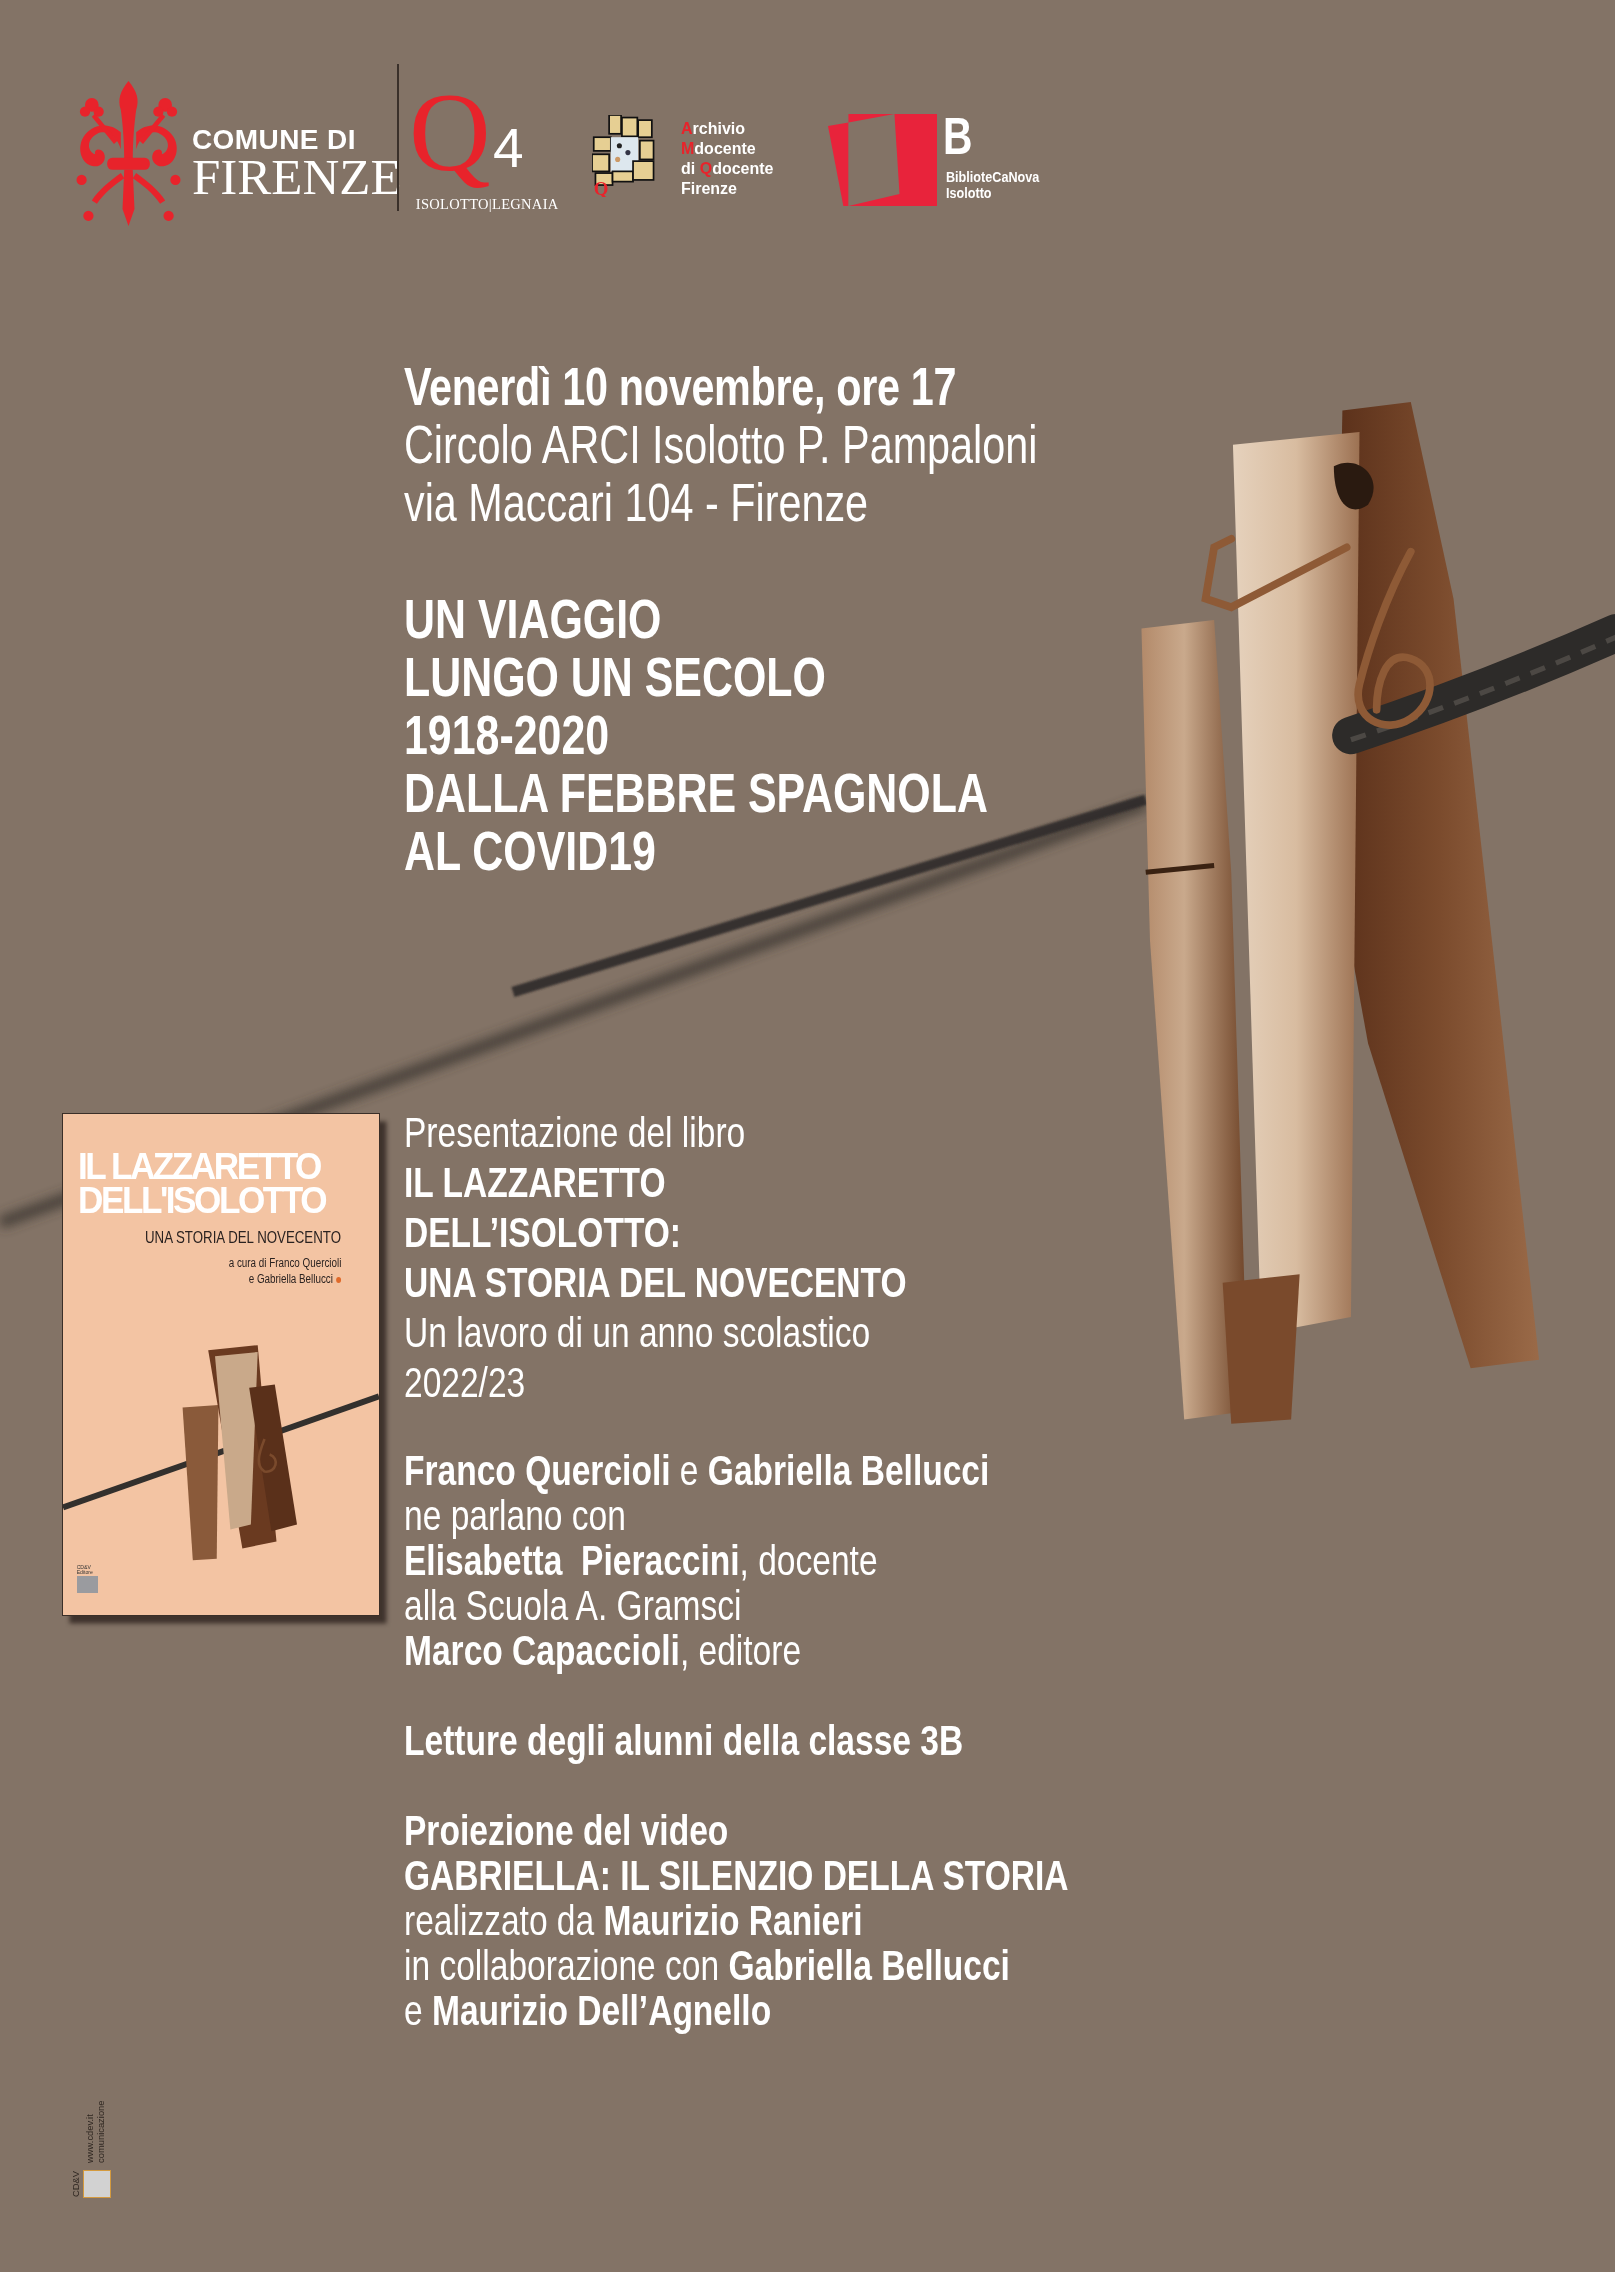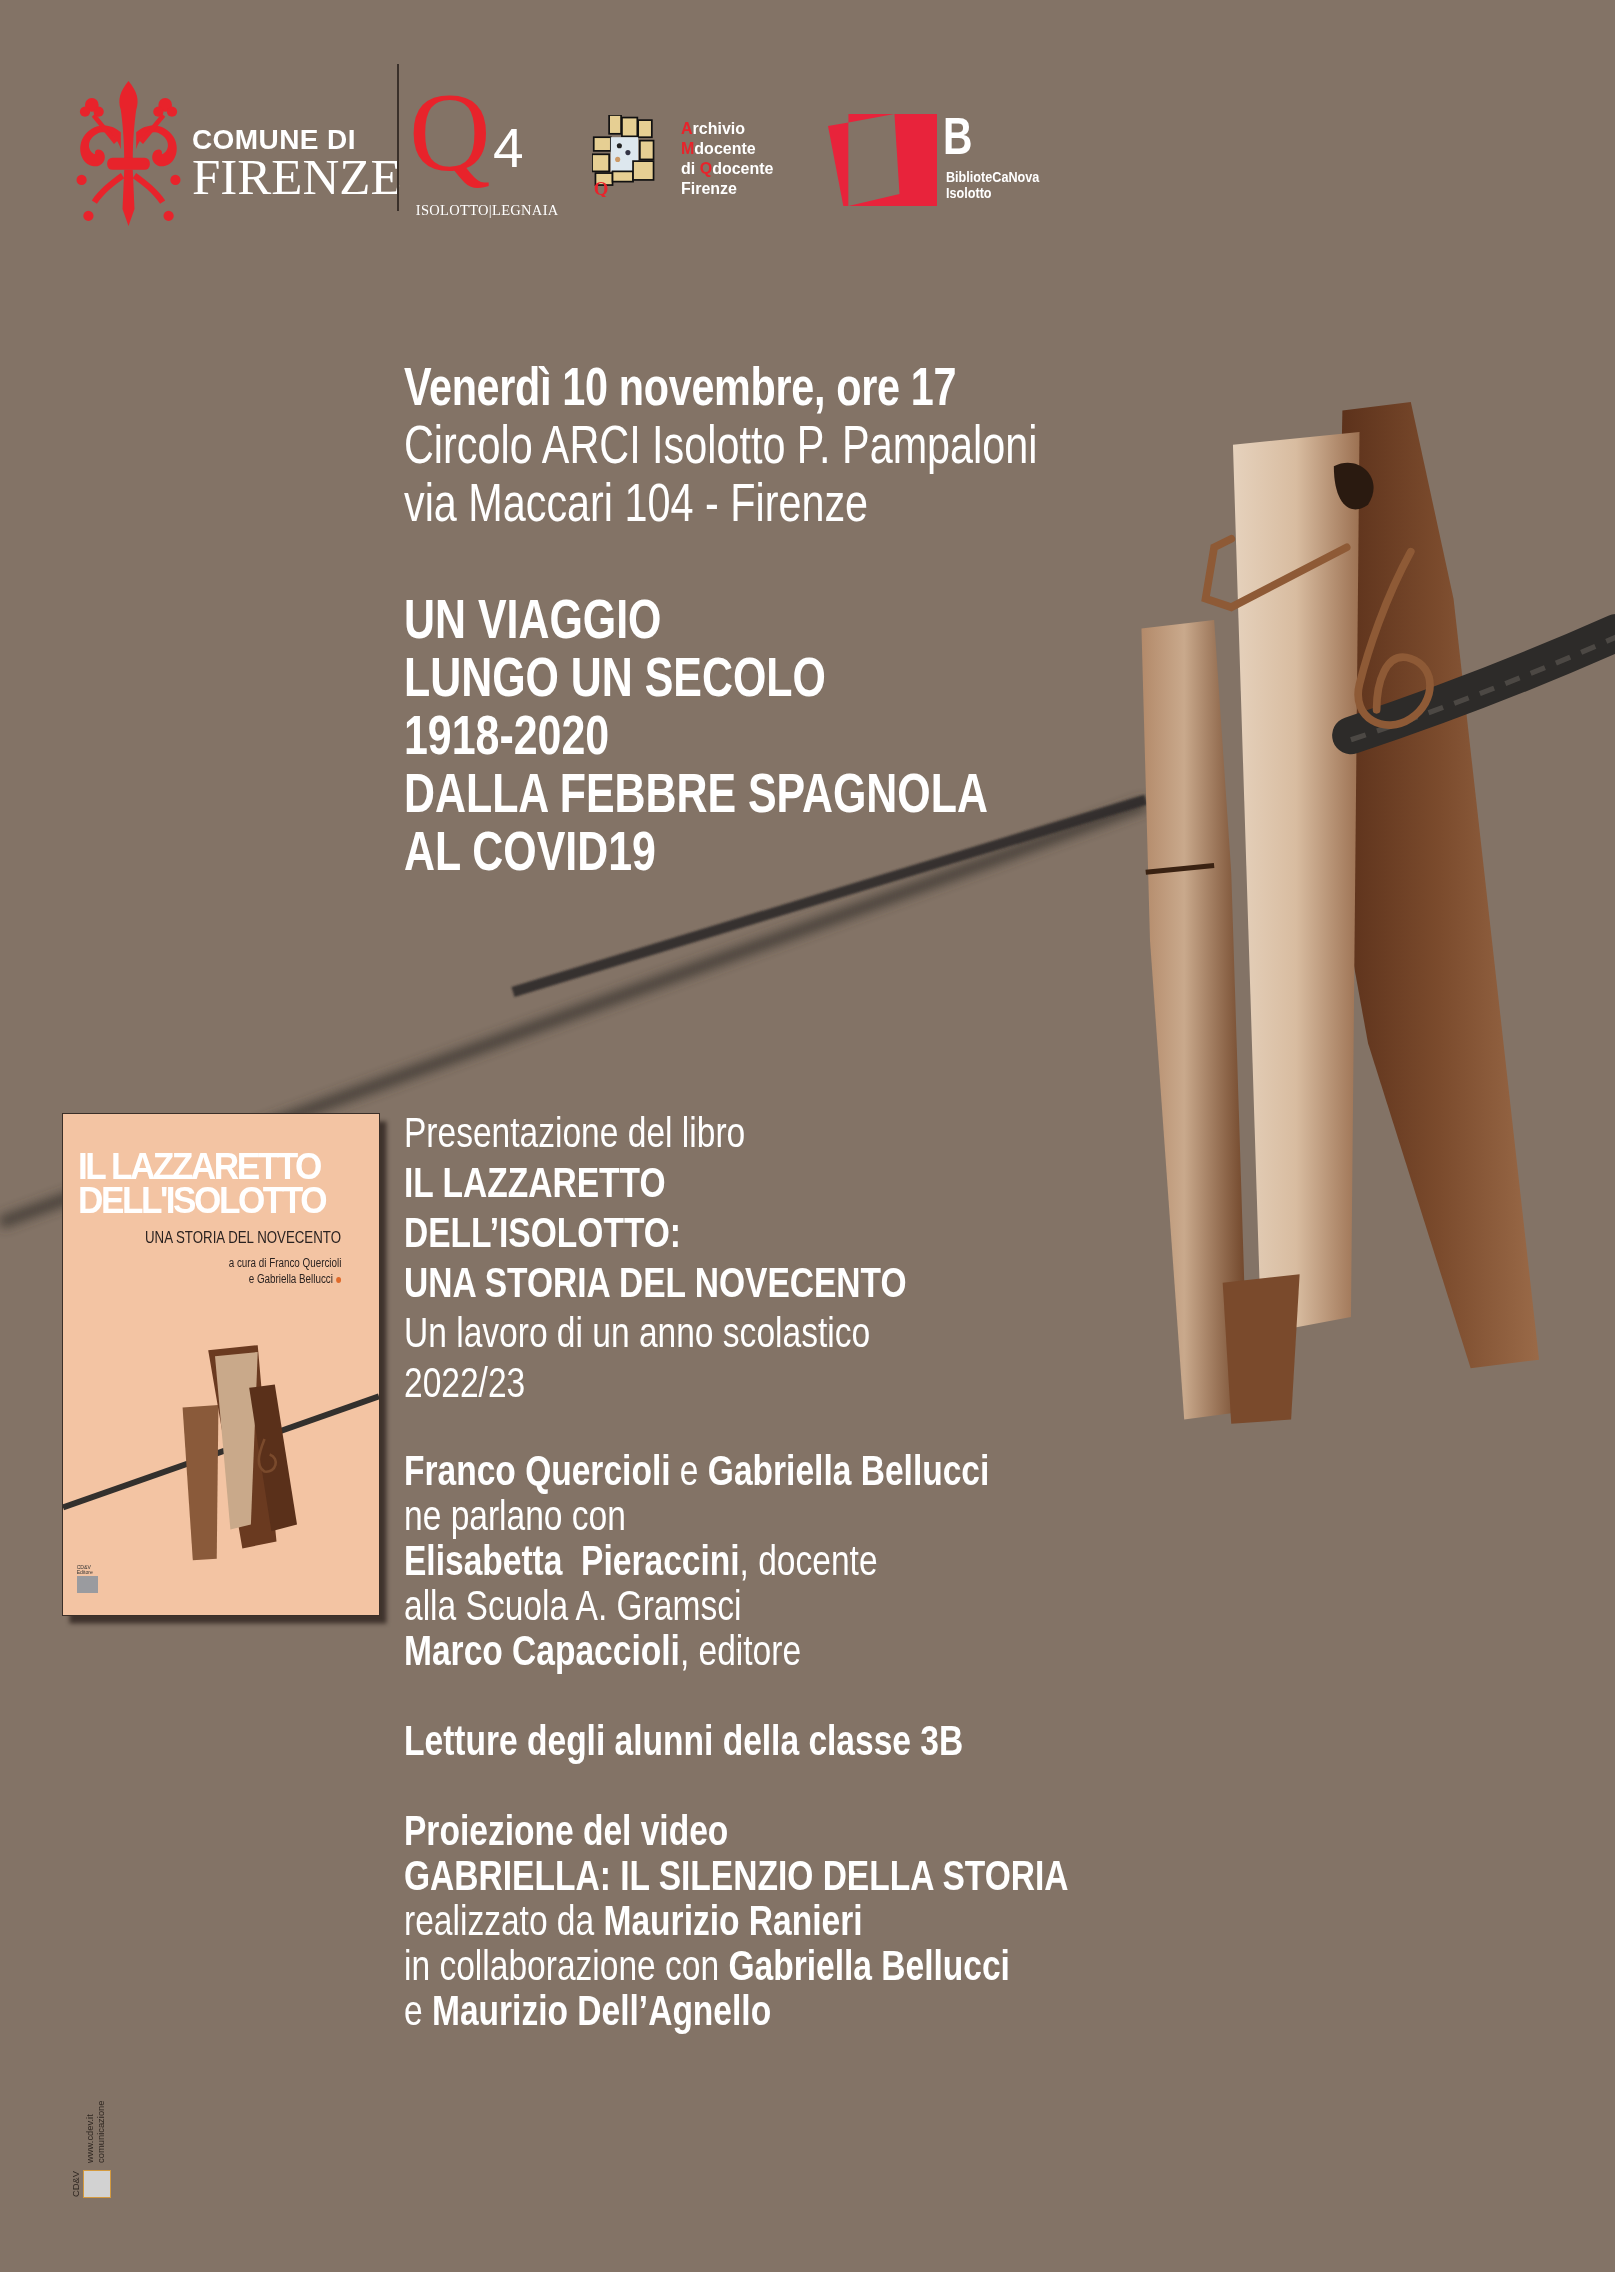--- a/index.html
+++ b/index.html
@@ -13,21 +13,21 @@
 
   
   .logo-lily { left:73px; top:81px; width:111px; height:145px; }
   .firenze-text { left:192px; top:128px; color:#fff; }
   .firenze-small { font-family:"Liberation Sans", sans-serif; font-size:28px; letter-spacing:0.4px; line-height:24px; font-weight:700; }
   .firenze-big { font-family:"Liberation Serif", serif; font-size:51px; line-height:50px; letter-spacing:0px; }
   .logo-divider { left:397px; top:64px; width:1.7px; height:147px; background:#3a302a; }
   .q4 { left:409px; top:90px; width:145px; height:128px; }
   .q4-letter { position:absolute; left:0; top:-15.4px; font-family:"Liberation Serif", serif; font-size:113px; color:#e8232b; line-height:113px; }
   .q4-num { position:absolute; left:84px; top:31px; font-family:"Liberation Sans", sans-serif; font-size:55px; color:#fff; line-height:55px; }
-  .q4-sub { position:absolute; left:6.8px; top:112px; font-family:"Liberation Serif", serif; font-size:14.5px; color:#fff; letter-spacing:0.3px; white-space:nowrap; }
+  .q4-sub { position:absolute; left:6.8px; top:106px; font-family:"Liberation Serif", serif; font-size:14.5px; color:#fff; letter-spacing:0.3px; white-space:nowrap; }
 
   .archivio-mosaic { left:592px; top:115px; width:65px; height:82px; }
   .archivio-text { left:681px; top:119px; font-weight:700; font-size:16px; line-height:20px; color:#fff; }
   .archivio-text .red { color:#e8232b; }
 
   .biblio-mark { left:828px; top:114px; width:109px; height:92px; }
   .biblio-b { left:943px; top:111px; font-size:51px; line-height:51px; font-weight:700; color:#fff; font-family:"Liberation Sans Narrow","Liberation Sans", sans-serif; transform:scaleX(0.8); transform-origin:left; }
   .biblio-text { left:946px; top:169px; font-size:15.4px; line-height:16.2px; color:#fff; font-weight:700; transform:scaleX(0.82); transform-origin:left; white-space:nowrap; }
 
   

